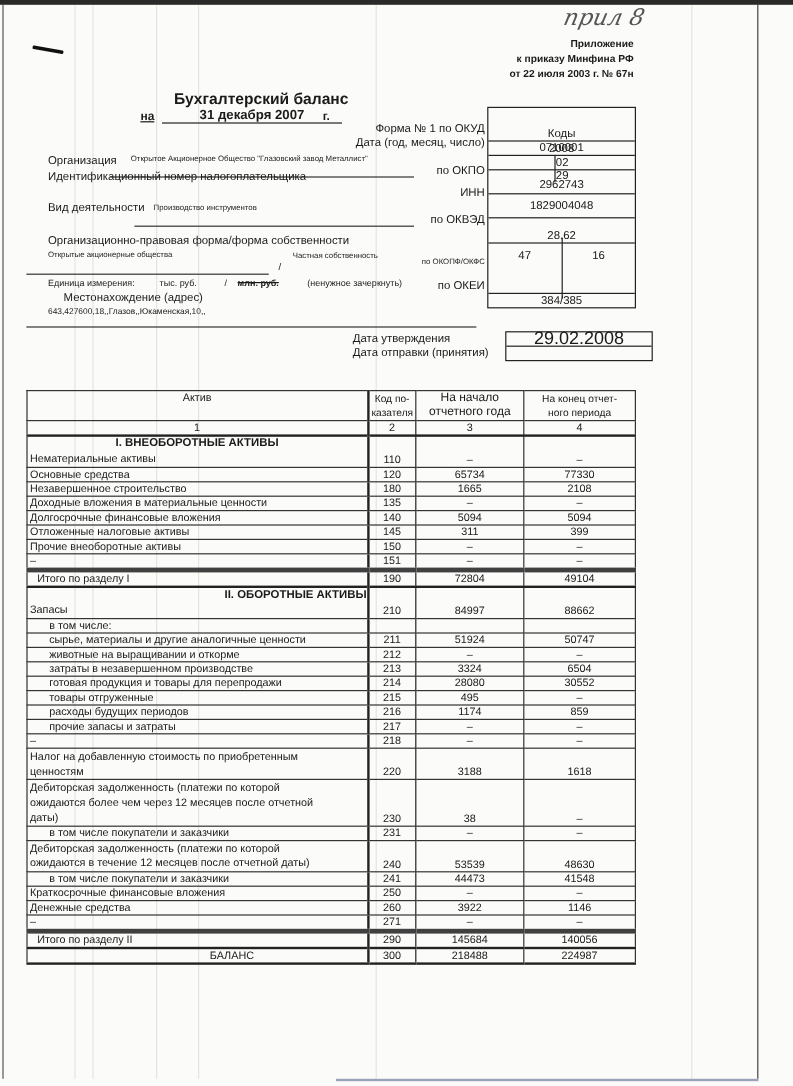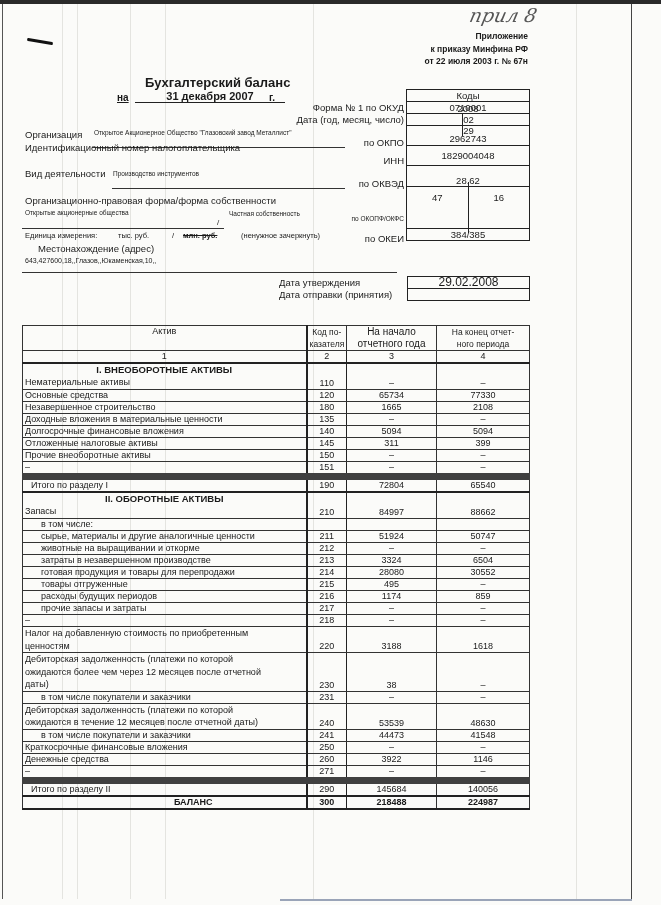--- a/index.html
+++ b/index.html
@@ -17,46 +17,46 @@
   .handwrite { position:absolute; left:470px; top:4px; font-family:"DejaVu Serif", serif; font-style:italic; font-size:19px; color:#555; transform:skewX(-12deg); }
 
   .appendix { position:absolute; right:133px; top:30px; text-align:right; font-size:8.5px; font-weight:bold; line-height:12.5px; }
   .title { position:absolute; left:145px; top:75px; font-size:13px; font-weight:bold; }
   .date-line { position:absolute; left:117px; top:92px; font-size:10px; font-weight:bold; }
   .date-line .na { position:absolute; left:0; top:0;text-decoration:underline; }
   .date-line .val { position:absolute; left:18px; top:-2px; width:150px; text-align:center; border-bottom:1px solid #222; font-size:11px; }
   .date-line .g { position:absolute; left:152px; top:0; }
 
   .lbl-r { position:absolute; text-align:right; font-size:9.5px; }
-  .lbl { position:absolute; font-size:9.5px; }
+  .lbl { position:absolute; font-size:9.5px;margin-left:15px; }
   .tiny { font-size:6.5px; }
   .uline { position:absolute; height:1px; background:#333; }
 
   
   .codes { position:absolute; left:406px; top:89px; width:122px; border:1.5px solid #222; background:#fbfbf9; font-size:9.5px; }
   .codes .r { border-bottom:1px solid #222; text-align:center; display:flex; align-items:center; justify-content:center; box-sizing:border-box; }
   .codes .r:last-child { border-bottom:none; }
-  .codes .bold-b { border-bottom:1.5px solid #222; }
+  .codes .bold-b { border-bottom:1.5px solid #222;margin-top:16px; }
   .codes .split > div { flex:1; text-align:center; height:100%; display:flex; align-items:center; justify-content:center; }
   .codes .split > div + div { border-left:1px solid #222; }
 
-  .approval { position:absolute; left:407px; top:276px; width:121px; border:1.5px solid #222; font-size:12px; }
+  .approval { position:absolute; left:421px; top:276px; width:121px; border:1.5px solid #222; font-size:15px; }
   .approval div { height:11px; line-height:11px; text-align:center; }
   .approval div + div { border-top:1px solid #222; }
 
   
   table.bal { position:absolute; left:22px; top:325px; width:507px; border-collapse:collapse; font-size:9px; table-layout:fixed; }
   table.bal td, table.bal th { border:1px solid #333; padding:0 2px; height:11px; line-height:11px; vertical-align:bottom; overflow:hidden; }
   table.bal th { font-weight:normal; text-align:center; vertical-align:top; }
   table.bal td.c { text-align:center; }
   table.bal td.num { text-align:center; }
   table.bal td.code { text-align:center; border-left:2px solid #222; border-right:1.5px solid #222; }
   table.bal tr.section td.lab { font-weight:bold; text-align:center; font-size:9.5px; vertical-align:top; }
-  table.bal tr.total td { border-top:7px solid #404040; }
-  table.bal tr.balance td { font-weight:bold; border-top:2px solid #222; border-bottom:2px solid #222; }
+  table.bal tr.total td { border-top:4px solid #404040; }
+  table.bal tr.balance td { font-weight:normal; border-top:2px solid #222; border-bottom:2px solid #222; }
   table.bal td.ind1 { padding-left:8px; }
   table.bal td.ind2 { padding-left:18px; }
   table.bal tr.tall td { height:auto; }
   table.bal { border:1.5px solid #222; }
 </style>
 </head>
 <body>
 
 <div class="top-edge"></div>
 <div class="left-edge"></div>
@@ -213,25 +213,25 @@
       <tr class="">
         <td class="">–</td>
         <td class="code">151</td>
         <td class="num">–</td>
         <td class="num">–</td>
       </tr>
       <tr class="total">
         <td class="ind1">Итого по разделу I</td>
         <td class="code">190</td>
         <td class="num">72804</td>
-        <td class="num">65540</td>
+        <td class="num">49104</td>
       </tr>
       <tr class="section tall" style="border-top: 2px solid rgb(34, 34, 34);">
         <td class="lab" style="padding:0;">
-          <div style="text-align:center;font-weight:bold;height:12px;line-height:12px;">II. ОБОРОТНЫЕ АКТИВЫ</div>
+          <div style="text-align:right;font-weight:bold;height:12px;line-height:12px;">II. ОБОРОТНЫЕ АКТИВЫ</div>
           <div style="text-align:left;font-weight:normal;padding-left:2px;font-size:9px;height:13px;line-height:13px;">Запасы</div>
         </td>
         <td class="code">210</td>
         <td class="num">84997</td>
         <td class="num">88662</td>
       </tr>
       <tr class="">
         <td class="ind2">в том числе:</td>
         <td class="code"></td>
         <td class="num"></td>

